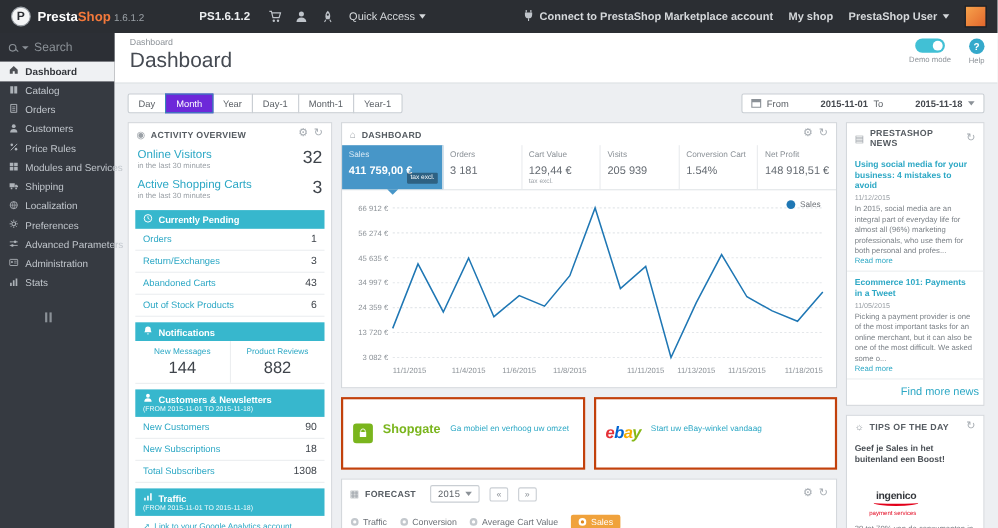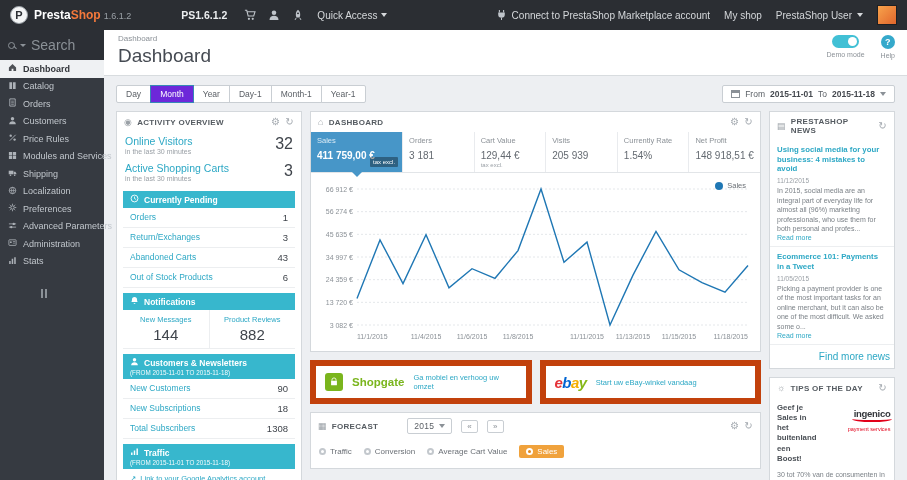--- a/index.html
+++ b/index.html
@@ -13,33 +13,33 @@
   .logo-circle { width:18px; height:18px; border-radius:50%; background:#f4f5f6; border:1px solid #9aa0a6;
     display:flex; align-items:center; justify-content:center; color:#2b2e33; font-weight:bold; font-size:11px; }
   .brand { margin-left:6px; font-size:12px; font-weight:bold; color:#fff; white-space:nowrap; }
   .brand .b2 { color:#f4793b; }
   .brand .ver { font-size:9px; font-weight:normal; color:#9aa0a6; margin-left:3px; }
   .shopname { margin-left:10px; font-size:10.5px; color:#eceef0; font-weight:bold;padding-left:40px; }
   .tb-icons { display:flex; align-items:center; margin-left:12px; gap:2px; }
   .tb-icon { width:22px; height:30px; display:flex; align-items:center; justify-content:center; color:#bfc4ca; cursor:pointer; }
   .quick { margin-left:8px; font-size:10px; display:flex; align-items:center; gap:4px; cursor:pointer; }
   .tb-right { margin-left:auto; display:flex; align-items:center; gap:14px; font-size:10px; }
-  .tb-link { display:flex; align-items:center; gap:5px; cursor:pointer; white-space:nowrap; }
+  .tb-link { display:flex; align-items:center; gap:5px; cursor:pointer; white-space:nowrap;font-weight:bold; }
   .avatar { width:20px; height:20px; background:linear-gradient(135deg,#f7a34c,#e2662c); border:1px solid #1d1f23; }
   .caret { width:0; height:0; border-left:3px solid transparent; border-right:3px solid transparent;
     border-top:4px solid currentColor; display:inline-block; }
 
   
   .sidebar { position:absolute; top:30px; left:0; bottom:0; width:104px; background:#363a41; z-index:15; }
   .search-row { display:flex; align-items:center; gap:5px; padding:7px 8px; background:#2c2f35; }
   .magnifier { width:7px; height:7px; border:1.4px solid #8b9197; border-radius:50%; position:relative; flex:none; }
   .magnifier::after { content:''; position:absolute; width:4px; height:1.4px; background:#8b9197;
     transform:rotate(45deg); right:-3px; bottom:-1px; }
   .search-row .caret { color:#8b9197; }
-  .search-input { background:transparent; border:none; outline:none; color:#c2c7cd; font-size:14px; width:56px; }
+  .search-input { background:transparent; border:none; outline:none; color:#c2c7cd; font-size:11px; width:56px; }
   .search-input::placeholder { color:#8b9197; }
   .nav-item { height:17.5px; display:flex; align-items:center; gap:6px; padding:0 8px;
     font-size:9px; color:#c2c7cd; cursor:pointer; white-space:nowrap; }
   .nav-item svg { flex:none; opacity:.85; }
   .nav-item.active { background:#eff1f3; color:#33363b; font-weight:bold; }
   .collapse-btn { margin:14px 0 0 40px; cursor:pointer; }
   .collapse-btn span { width:2px; height:9px; background:#8b9197; display:inline-block; margin:0 1px; }
 
   
   .main { position:absolute; left:104px; top:30px; right:0; bottom:0; overflow:hidden; }
@@ -56,21 +56,21 @@
 
   .filter-bar { display:flex; align-items:center; padding:9px 12px 8px; }
   .btn-group { display:flex; }
   .fbtn { font-size:8.5px; padding:3px 9px; background:#fff; border:1px solid #c9ced3; color:#5b6066;
     margin-left:-1px; cursor:pointer; }
   .fbtn:first-child { border-radius:2px 0 0 2px; margin-left:0; }
   .fbtn:last-child { border-radius:0 2px 2px 0; }
   .fbtn.active { background:#6d28d9; border-color:#3688b6; color:#fff; position:relative; z-index:1; }
   .date-box { margin-left:auto; display:flex; align-items:center; gap:5px; background:#fff;
     border:1px solid #c9ced3; border-radius:2px; padding:3px 8px; font-size:8.5px; color:#5b6066; cursor:pointer; }
-  .date-box b { color:#45494f; }
+  .date-box b { color:#45494f;margin-left:24px; }
   .cal { width:9px; height:8px; border:1px solid #8b9197; border-top:3px solid #8b9197; }
   .date-box .caret { color:#8b9197; }
 
   .columns { display:flex; gap:8px; padding:0 12px; align-items:flex-start; }
   .col-left { width:186px; flex:none; }
   .col-mid { width:451px; flex:none; }
   .col-right { width:126px; flex:none; }
 
   .panel { background:#fff; border:1px solid #d4d8dc; margin-bottom:8px; width:100%; }
   .phead { display:flex; align-items:center; gap:5px; padding:5px 7px; font-size:8px; font-weight:bold;
@@ -111,49 +111,49 @@
     border-left:5px solid transparent; border-right:5px solid transparent; border-top:5px solid #4796c8; }
   .badge { position:absolute; right:4px; bottom:5px; background:rgba(0,0,0,.35); color:#fff; font-size:6px; padding:2px 3px; border-radius:1px; }
   .chart-wrap { position:relative; padding:4px 4px 0; }
   .chart-legend { position:absolute; top:8px; right:14px; display:flex; align-items:center; gap:4px;
     font-size:7.5px; color:#6b7076; }
   .legend-dot { width:8px; height:8px; border-radius:50%; display:inline-block; }
   svg text { font-family:"Liberation Sans", sans-serif; }
 
   
   .promos { display:flex; gap:8px; margin:0 0 8px; }
-  .promo { flex:1; background:#fff; border:6px solid #c2410c; display:flex; align-items:center; gap:9px;
-    padding:7px 9px; cursor:pointer; }
+  .promo { flex:1; background:#fff; border:2px solid #c2410c; display:flex; gap:9px;
+    padding:22px 9px; cursor:pointer; }
   .sg-badge { width:18px; height:18px; background:#7ab51d; border-radius:3px; display:flex; align-items:center;
     justify-content:center; flex:none; }
   .sg-name { color:#7ab51d; font-weight:bold; font-size:11.5px; }
   .promo .cta { color:#2da8c5; font-size:7.5px; }
   .ebay-name { font-style:italic; font-weight:bold; font-size:15px; letter-spacing:-.5px; }
 
   
   .year-box { border:1px solid #c9ced3; border-radius:2px; font-size:8.5px; font-weight:normal; padding:2px 6px;
-    color:#5b6066; display:flex; gap:5px; align-items:center; margin-left:24px; cursor:pointer; }
+    color:#5b6066; display:flex; gap:5px; align-items:center; margin-left:8px; cursor:pointer; }
   .year-box .caret { color:#8b9197; }
   .nav-arrow { border:1px solid #c9ced3; border-radius:2px; padding:1px 5px; margin-left:4px; font-size:8px;
     color:#8b9197; font-weight:normal; cursor:pointer; }
   .legend-row { display:flex; align-items:center; gap:12px; padding:6px 8px 10px; font-size:8px; color:#6b7076; }
   .lg-item { display:flex; align-items:center; gap:4px; cursor:pointer; }
   .lg-circle { width:7px; height:7px; border-radius:50%; border:2px solid #c3c8cd; display:inline-block; }
   .lg-item.active { background:#f0a23c; border-radius:2px; padding:2px 7px; color:#fff; }
   .lg-item.active .lg-circle { border-color:#fff; background:#e0881e; }
 
   
   .news-art { padding:5px 7px; border-bottom:1px solid #eceef0; }
   .news-h { color:#2da8c5; font-size:7.8px; font-weight:bold; line-height:1.25; cursor:pointer; }
   .news-date { font-size:6.5px; color:#9aa0a6; margin:3px 0 2px; }
   .news-x { font-size:7px; color:#7b8187; line-height:1.35; }
   .read-more { color:#2da8c5; font-size:7px; cursor:pointer; margin-top:1px; }
   .find-more { text-align:right; padding:6px 4px; font-size:10px; color:#2da8c5; cursor:pointer; }
   .tips-bodyw { padding:5px 7px; }
-  .tips-head { display:flex; gap:18px; }
+  .tips-head { display:flex; gap:18px;flex-direction:column; }
   .tips-title { font-size:7.8px; font-weight:bold; color:#4a4f55; line-height:1.3; flex:1; }
   .ingenico { text-align:right; flex:none; width:56px; }
   .ing-name { font-size:9.5px; font-weight:bold; color:#33363b; letter-spacing:-.3px; position:relative; display:inline-block; }
   .ing-name::after { content:''; position:absolute; left:-2px; right:-2px; bottom:-3px; height:4px;
     border-bottom:2px solid #e2001a; border-radius:0 0 60% 60%; }
   .ing-sub { font-size:5.5px; color:#e2001a; margin-top:5px; line-height:1.2; }
   .tips-text { font-size:7px; color:#7b8187; line-height:1.38; margin-top:6px; }
 </style>
 </head>
 <body>
@@ -483,21 +483,21 @@
             <div class="kpi">
               <div class="l">Cart Value</div>
               <div class="v">129,44 €</div>
               <div class="s">tax excl.</div>
             </div>
             <div class="kpi">
               <div class="l">Visits</div>
               <div class="v">205 939</div>
             </div>
             <div class="kpi">
-              <div class="l">Currently Rate</div>
+              <div class="l">Conversion Cart</div>
               <div class="v">1.54%</div>
             </div>
             <div class="kpi">
               <div class="l">Net Profit</div>
               <div class="v">148 918,51 €</div>
             </div>
           </div>
 
           <div class="chart-wrap">
             <svg id="sales-chart" width="441" height="170">

